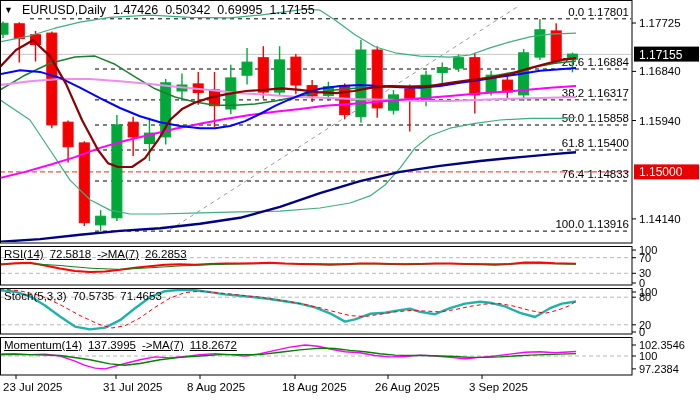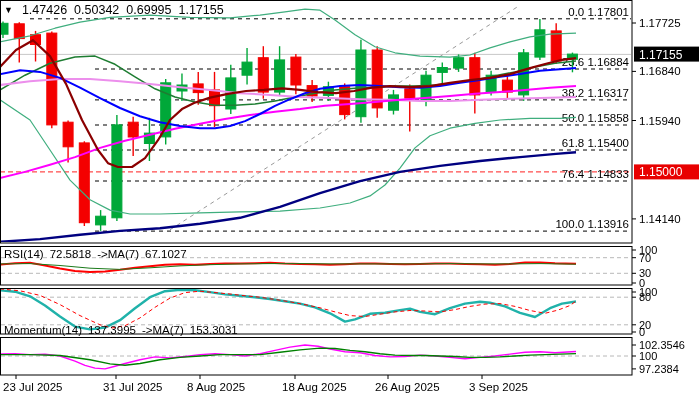--- a/index.html
+++ b/index.html
@@ -285,34 +285,40 @@
         <text x="282" y="391" font-size="11.5" fill="#000">18 Aug 2025</text>
         <line x1="388" y1="375" x2="388" y2="379" stroke="#000"></line>
         <text x="375" y="391" font-size="11.5" fill="#000">26 Aug 2025</text>
         <line x1="482" y1="375" x2="482" y2="379" stroke="#000"></line>
         <text x="469" y="391" font-size="11.5" fill="#000">3 Sep 2025</text>
       </g>
     </svg>
 
   <div class="ohlc-header">
     <span class="tri">▼</span>
+    <span>EURUSD,Daily</span>
     <span>1.47426</span>
     <span>0.50342</span>
     <span>0.69995</span>
     <span>1.17155</span>
   </div>
 
-  <div class="panel-label" style="left:4px;top:248px;">
+  <div class="panel-label" style="left:4px;top:248px;text-decoration:underline;">
     <span>RSI(14)</span>
     <span>72.5818</span>
     <span>-&gt;MA(7)</span>
-    <span>67.1027</span>
+    <span>26.2853</span>
   </div>
 
-
-  <div class="panel-label" style="left:4px;top:324px;">
+  <div class="panel-label" style="left:4px;top:290px;">
+    <span>Stoch(5,3,3)</span>
+    <span>70.5735</span>
+    <span>71.4653</span>
+  </div>
+
+  <div class="panel-label" style="left:4px;top:339px;text-decoration:underline;">
     <span>Momentum(14)</span>
     <span>137.3995</span>
     <span>-&gt;MA(7)</span>
-    <span>153.3031</span>
+    <span>118.2672</span>
   </div>
 
 </div>
 
 </body></html>

